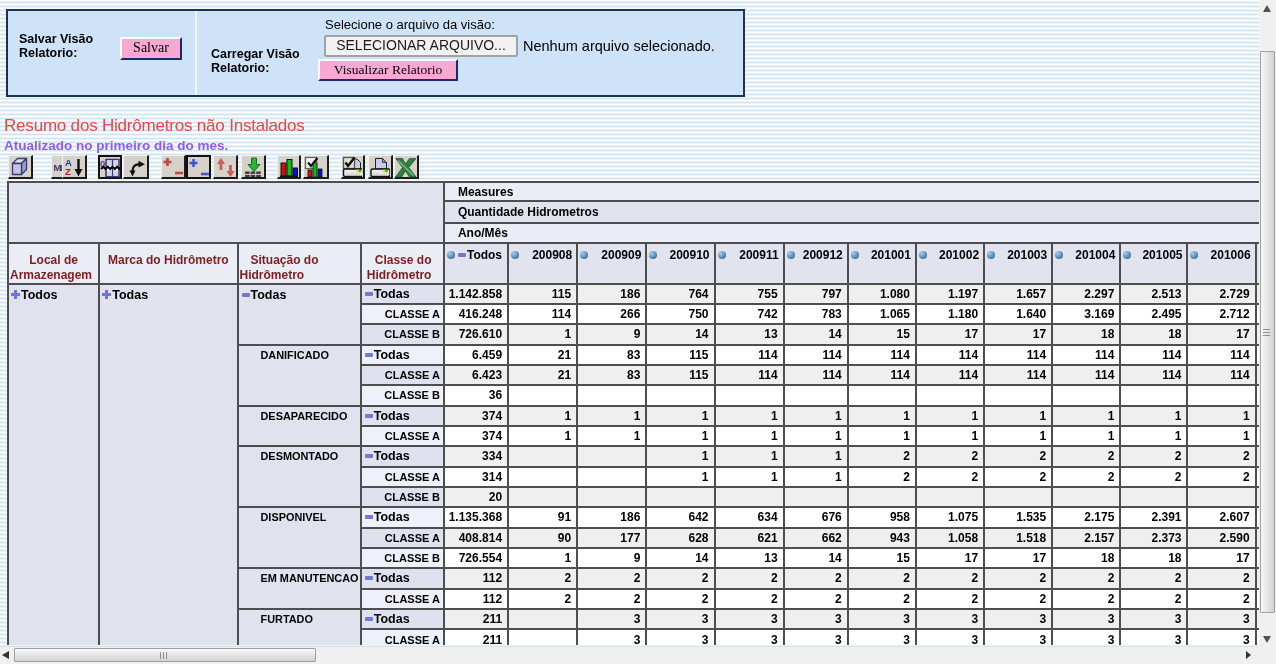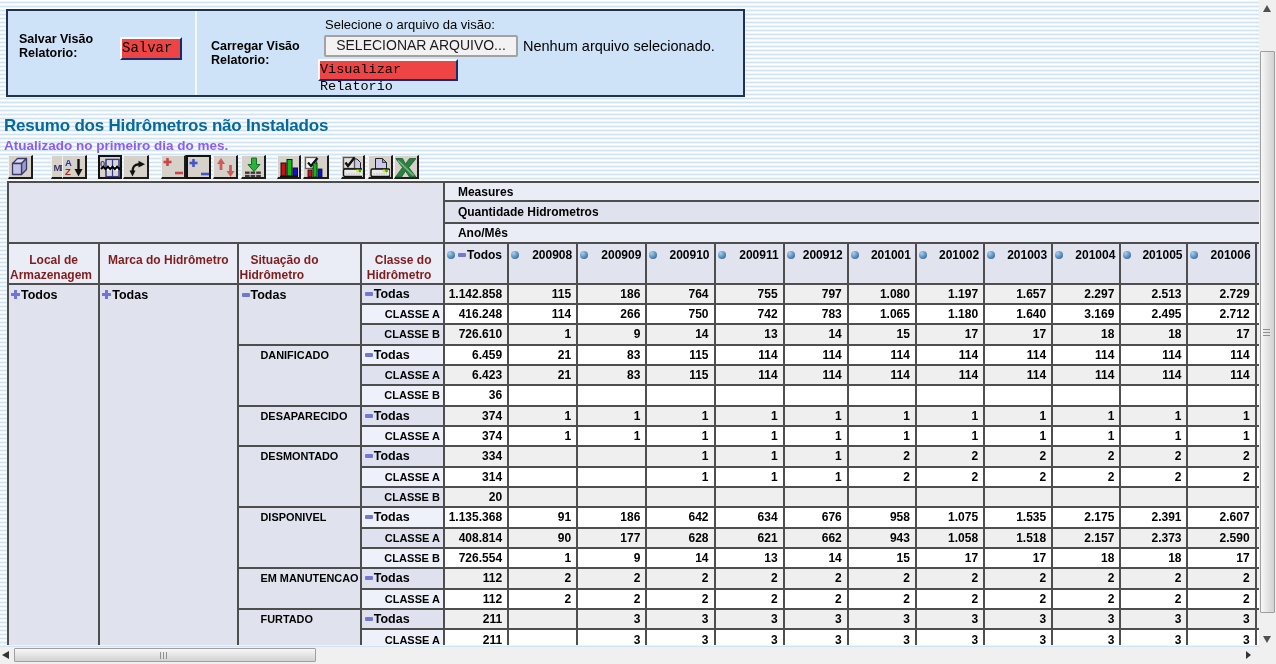--- a/index.html
+++ b/index.html
@@ -7,29 +7,29 @@
   font-family:"Liberation Sans",sans-serif;
   background:repeating-linear-gradient(to bottom,
     #ffffff 0px,#ffffff 1px,#e3f0fa 1.7px,#cde2f3 2.6px,#e9f3fb 3.4px,#ffffff 4px);
   position:relative;
 }
 
 .panel { position:absolute; left:6px; top:9px; width:739px; height:88px;
   background:#cfe3f8; border:2px solid #1e3353; }
 .panel .sep { position:absolute; left:187px; top:0; bottom:0; width:2px; background:#f2f8ff; }
 .plabel { position:absolute; font-weight:bold; font-size:12.5px; color:#000; line-height:14px; }
-.btn-blue { position:absolute; background:#ef4444; border-top:2px solid #f8fbff; border-left:2px solid #f8fbff;
+.btn-blue { position:absolute; background:#f9a8d4; border-top:2px solid #f8fbff; border-left:2px solid #f8fbff;
   border-right:2px solid #1b2a6b; border-bottom:2px solid #1b2a6b;
-  font-family:Liberation Mono, monospace; font-size:15px; color:#000; }
+  font-family:Liberation Serif, serif; font-size:15px; color:#000; text-align:center; }
 .filelbl { position:absolute; left:317px; top:6px; font-size:13px; color:#000; }
 .filebtn { position:absolute; left:316px; top:24px; width:194px; height:22px; background:#f2f2f2;
   border:2px solid #a2a2a2; border-radius:2px; font-size:14px; color:#1a1a1a; text-align:center; line-height:17px; }
 .filetxt { position:absolute; left:515px; top:27px; font-size:14.5px; color:#000; }
 
-.h1 { position:absolute; left:4px; top:116px; font-size:17px; font-weight:bold; color:#0369a1; letter-spacing:-0.2px; }
+.h1 { position:absolute; left:4px; top:116px; font-size:17px; font-weight:normal; color:#ef4444; letter-spacing:-0.2px; }
 .h2 { position:absolute; left:4px; top:138px; font-size:13.5px; font-weight:bold; color:#8b5cf6; }
 
 .tb { position:absolute; left:8px; top:155px; height:24px; }
 .tbtn { position:absolute; top:0; width:25px; height:24px; background:#d6d2ca;
   border-top:1px solid #f4f2ee; border-left:1px solid #f4f2ee;
   border-right:2px solid #1c1c1c; border-bottom:2px solid #1c1c1c; }
 .tbtn.pressed { border:2px solid #111; background:#d6d2ca; }
 .tbtn svg { position:absolute; left:0; top:0; }
 
 .twrap { position:absolute; left:7px; top:181px; width:1252px; height:464px; overflow:hidden; }
@@ -84,21 +84,21 @@
   background:repeating-linear-gradient(to right,#8f8f8f 0 1px,transparent 1px 3px); }
 .sbcorner { position:absolute; right:0; top:647px; width:17px; height:17px; background:#f0f0f0; }
 .arr { position:absolute; width:0; height:0; }
 </style></head>
 <body>
 
 <div class="panel">
   <div class="plabel" style="left:11px; top:21px;">Salvar Visão<br>Relatorio:</div>
   <div class="btn-blue" style="left:112px; top:26px; width:62px; height:23px; line-height:18px; font-size:14px;">Salvar</div>
   <div class="sep"></div>
-  <div class="plabel" style="left:203px; top:28px;">Carregar Visão<br>Relatorio:</div>
+  <div class="plabel" style="left:203px; top:36px;">Carregar Visão<br>Relatorio:</div>
   <div class="filelbl">Selecione o arquivo da visão:</div>
   <div class="filebtn">SELECIONAR ARQUIVO...</div>
   <div class="filetxt">Nenhum arquivo selecionado.</div>
   <div class="btn-blue" style="left:310px; top:48px; width:140px; height:22px; line-height:17px; font-size:13.5px;">Visualizar Relatorio</div>
 </div>
 <div class="h1">Resumo dos Hidrômetros não Instalados</div>
 <div class="h2">Atualizado no primeiro dia do mes.</div>
 
 <div class="tb">
     <div class="tbtn" style="left:0px; width:25px;">

